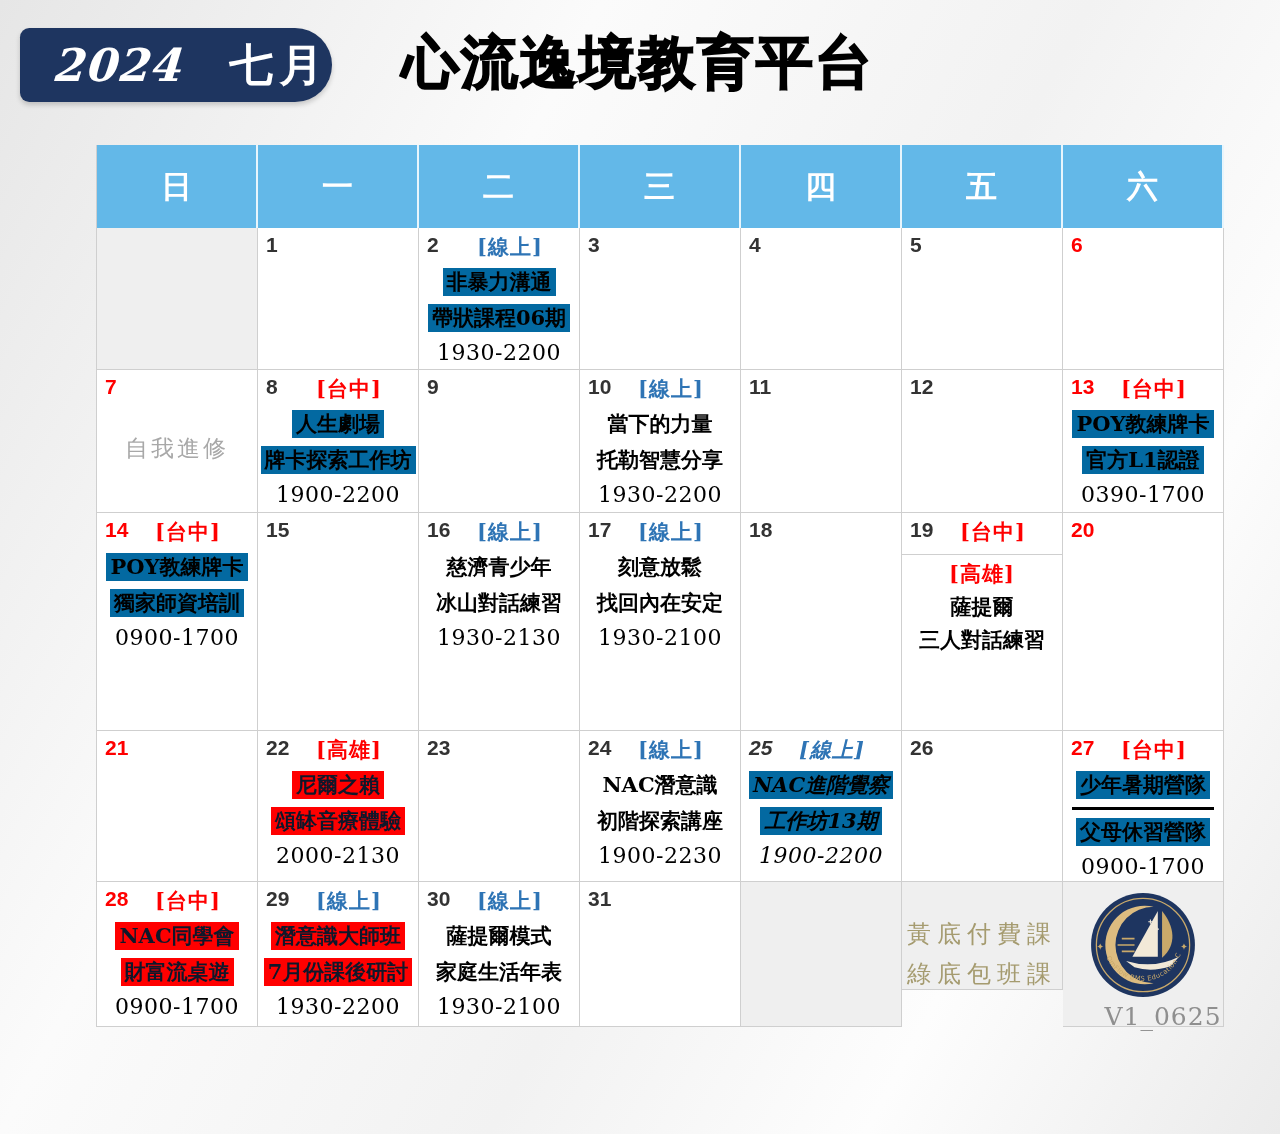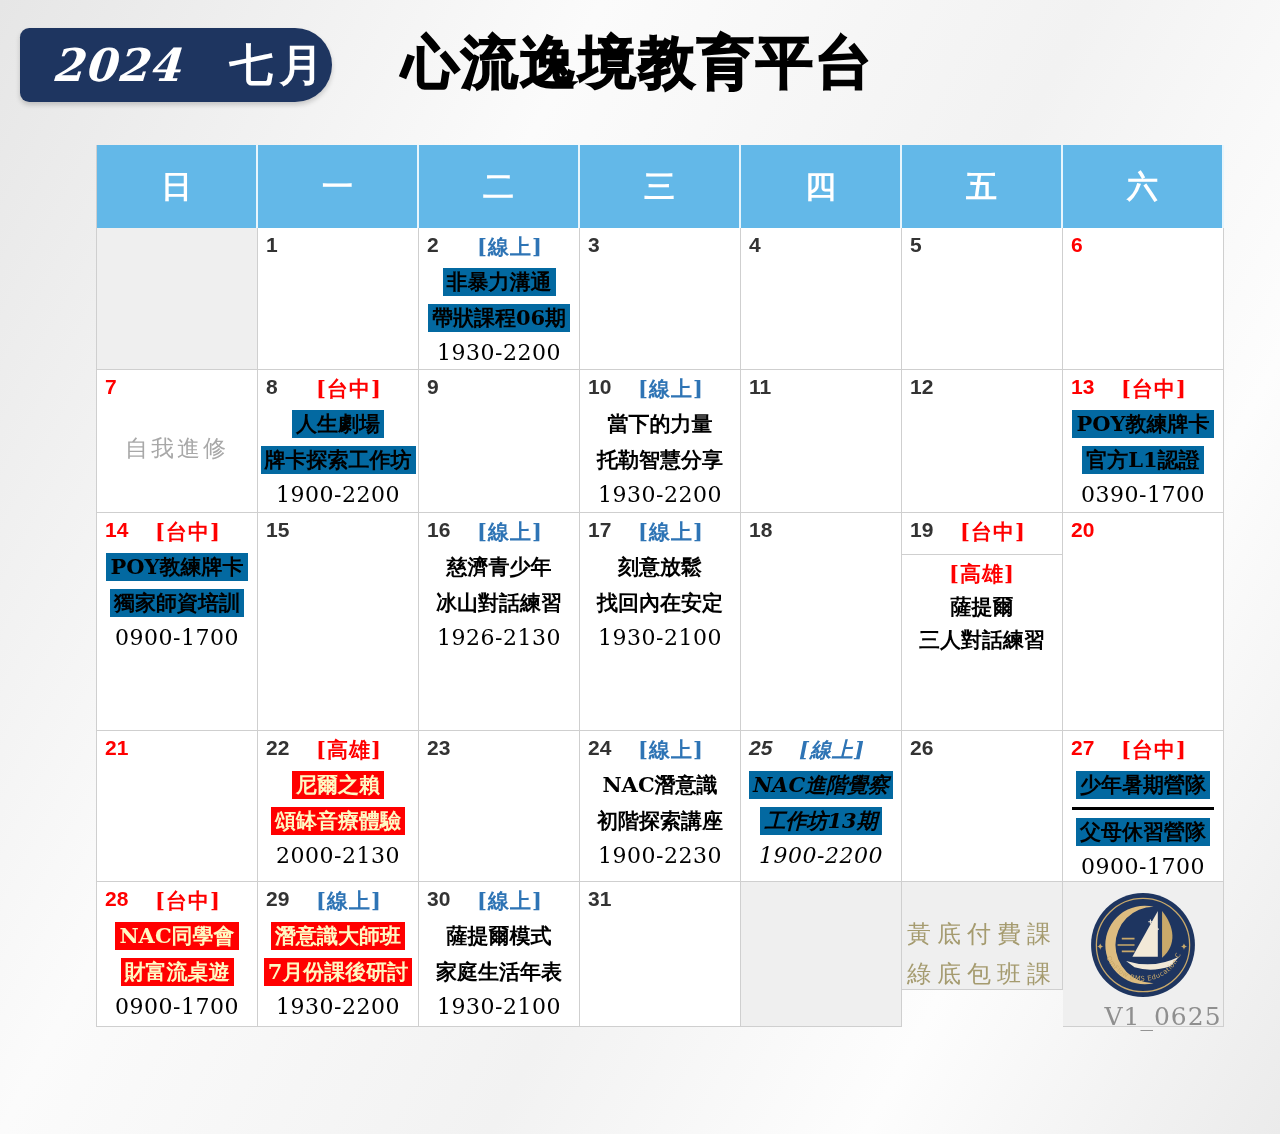--- a/index.html
+++ b/index.html
@@ -57,21 +57,21 @@
   .tag.red{color:#FF0000;}
   .event{text-align:center;}
   .event .tag{display:block;text-align:center;margin-top:4px;}
   .line{
     display:table;margin:8px auto 0;padding:1px 4px;
     font-family:"DejaVu Serif",serif;font-weight:700;font-size:21px;line-height:26px;
     color:#000;white-space:nowrap;
   }
   .s-yellow{background:#0369a1;text-align:right;}
   .s-green{background:#00E000;}
-  .s-redbg{background:#FF0000;color:#fef9c3;}
+  .s-redbg{background:#FF0000;color:#0f172a;}
   .s-plain{}
   .s-time{font-weight:400;font-size:22px;letter-spacing:0.5px;margin-top:7px;}
   .s-gray{color:#A8A8A8;font-weight:400;font-size:23px;letter-spacing:3px;}
   .blackline{width:142px;border-top:3px solid #000;margin:8px auto 0;}
   .event.split{border-top:1px solid #CFCFCF;margin-top:9px;padding-top:1px;}
   .event.split .line{margin-top:5px;}
   
   .cell.legend{padding-top:32px;}
   .legend-line{
     text-align:center;color:#A59B6F;font-family:"DejaVu Serif",serif;
@@ -210,21 +210,21 @@
       </div>
     </div>
     <div class="cell" style="height: 218px;">
       <div class="dayrow">
         <div class="daynum" style="position: absolute;">16</div>
         <div class="tag blue">[線上]</div>
       </div>
       <div class="event">
         <div class="line s-plain">慈濟青少年</div>
         <div class="line s-plain">冰山對話練習</div>
-        <div class="line s-time">1926-2130</div>
+        <div class="line s-time">1930-2130</div>
       </div>
     </div>
     <div class="cell" style="height: 218px;">
       <div class="dayrow">
         <div class="daynum" style="position: absolute;">17</div>
         <div class="tag blue">[線上]</div>
       </div>
       <div class="event">
         <div class="line s-plain">刻意放鬆</div>
         <div class="line s-plain">找回內在安定</div>

